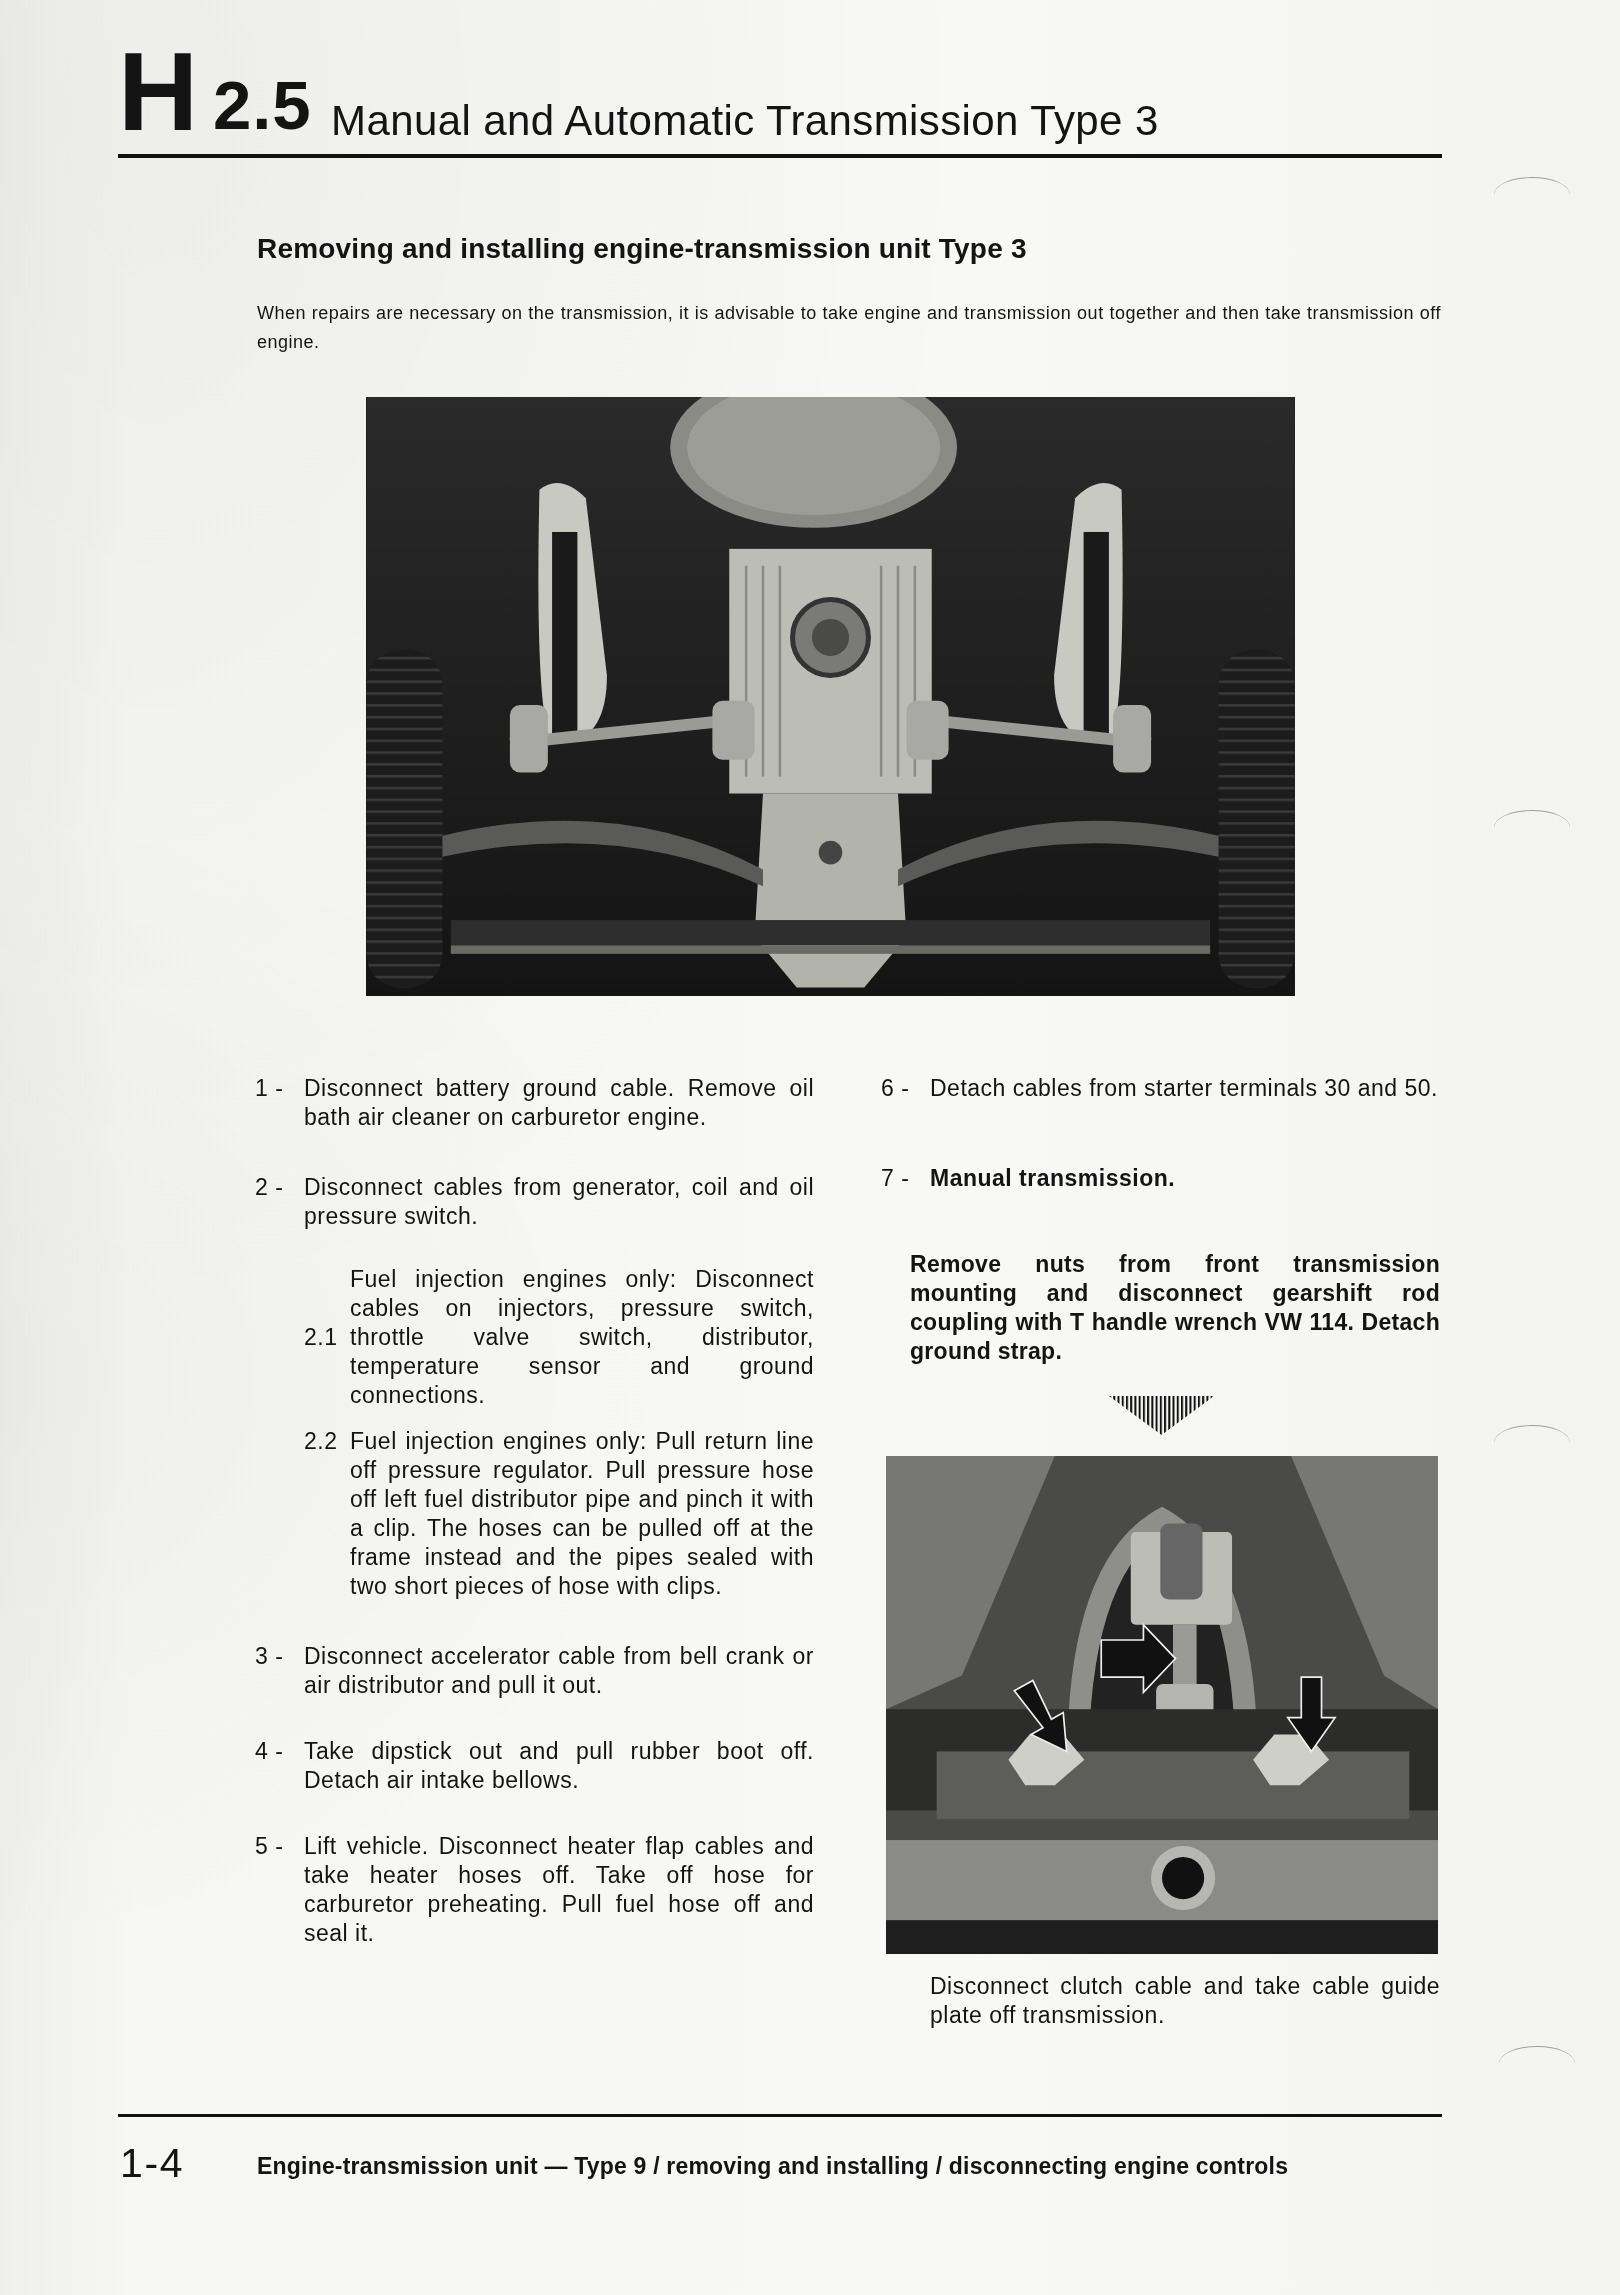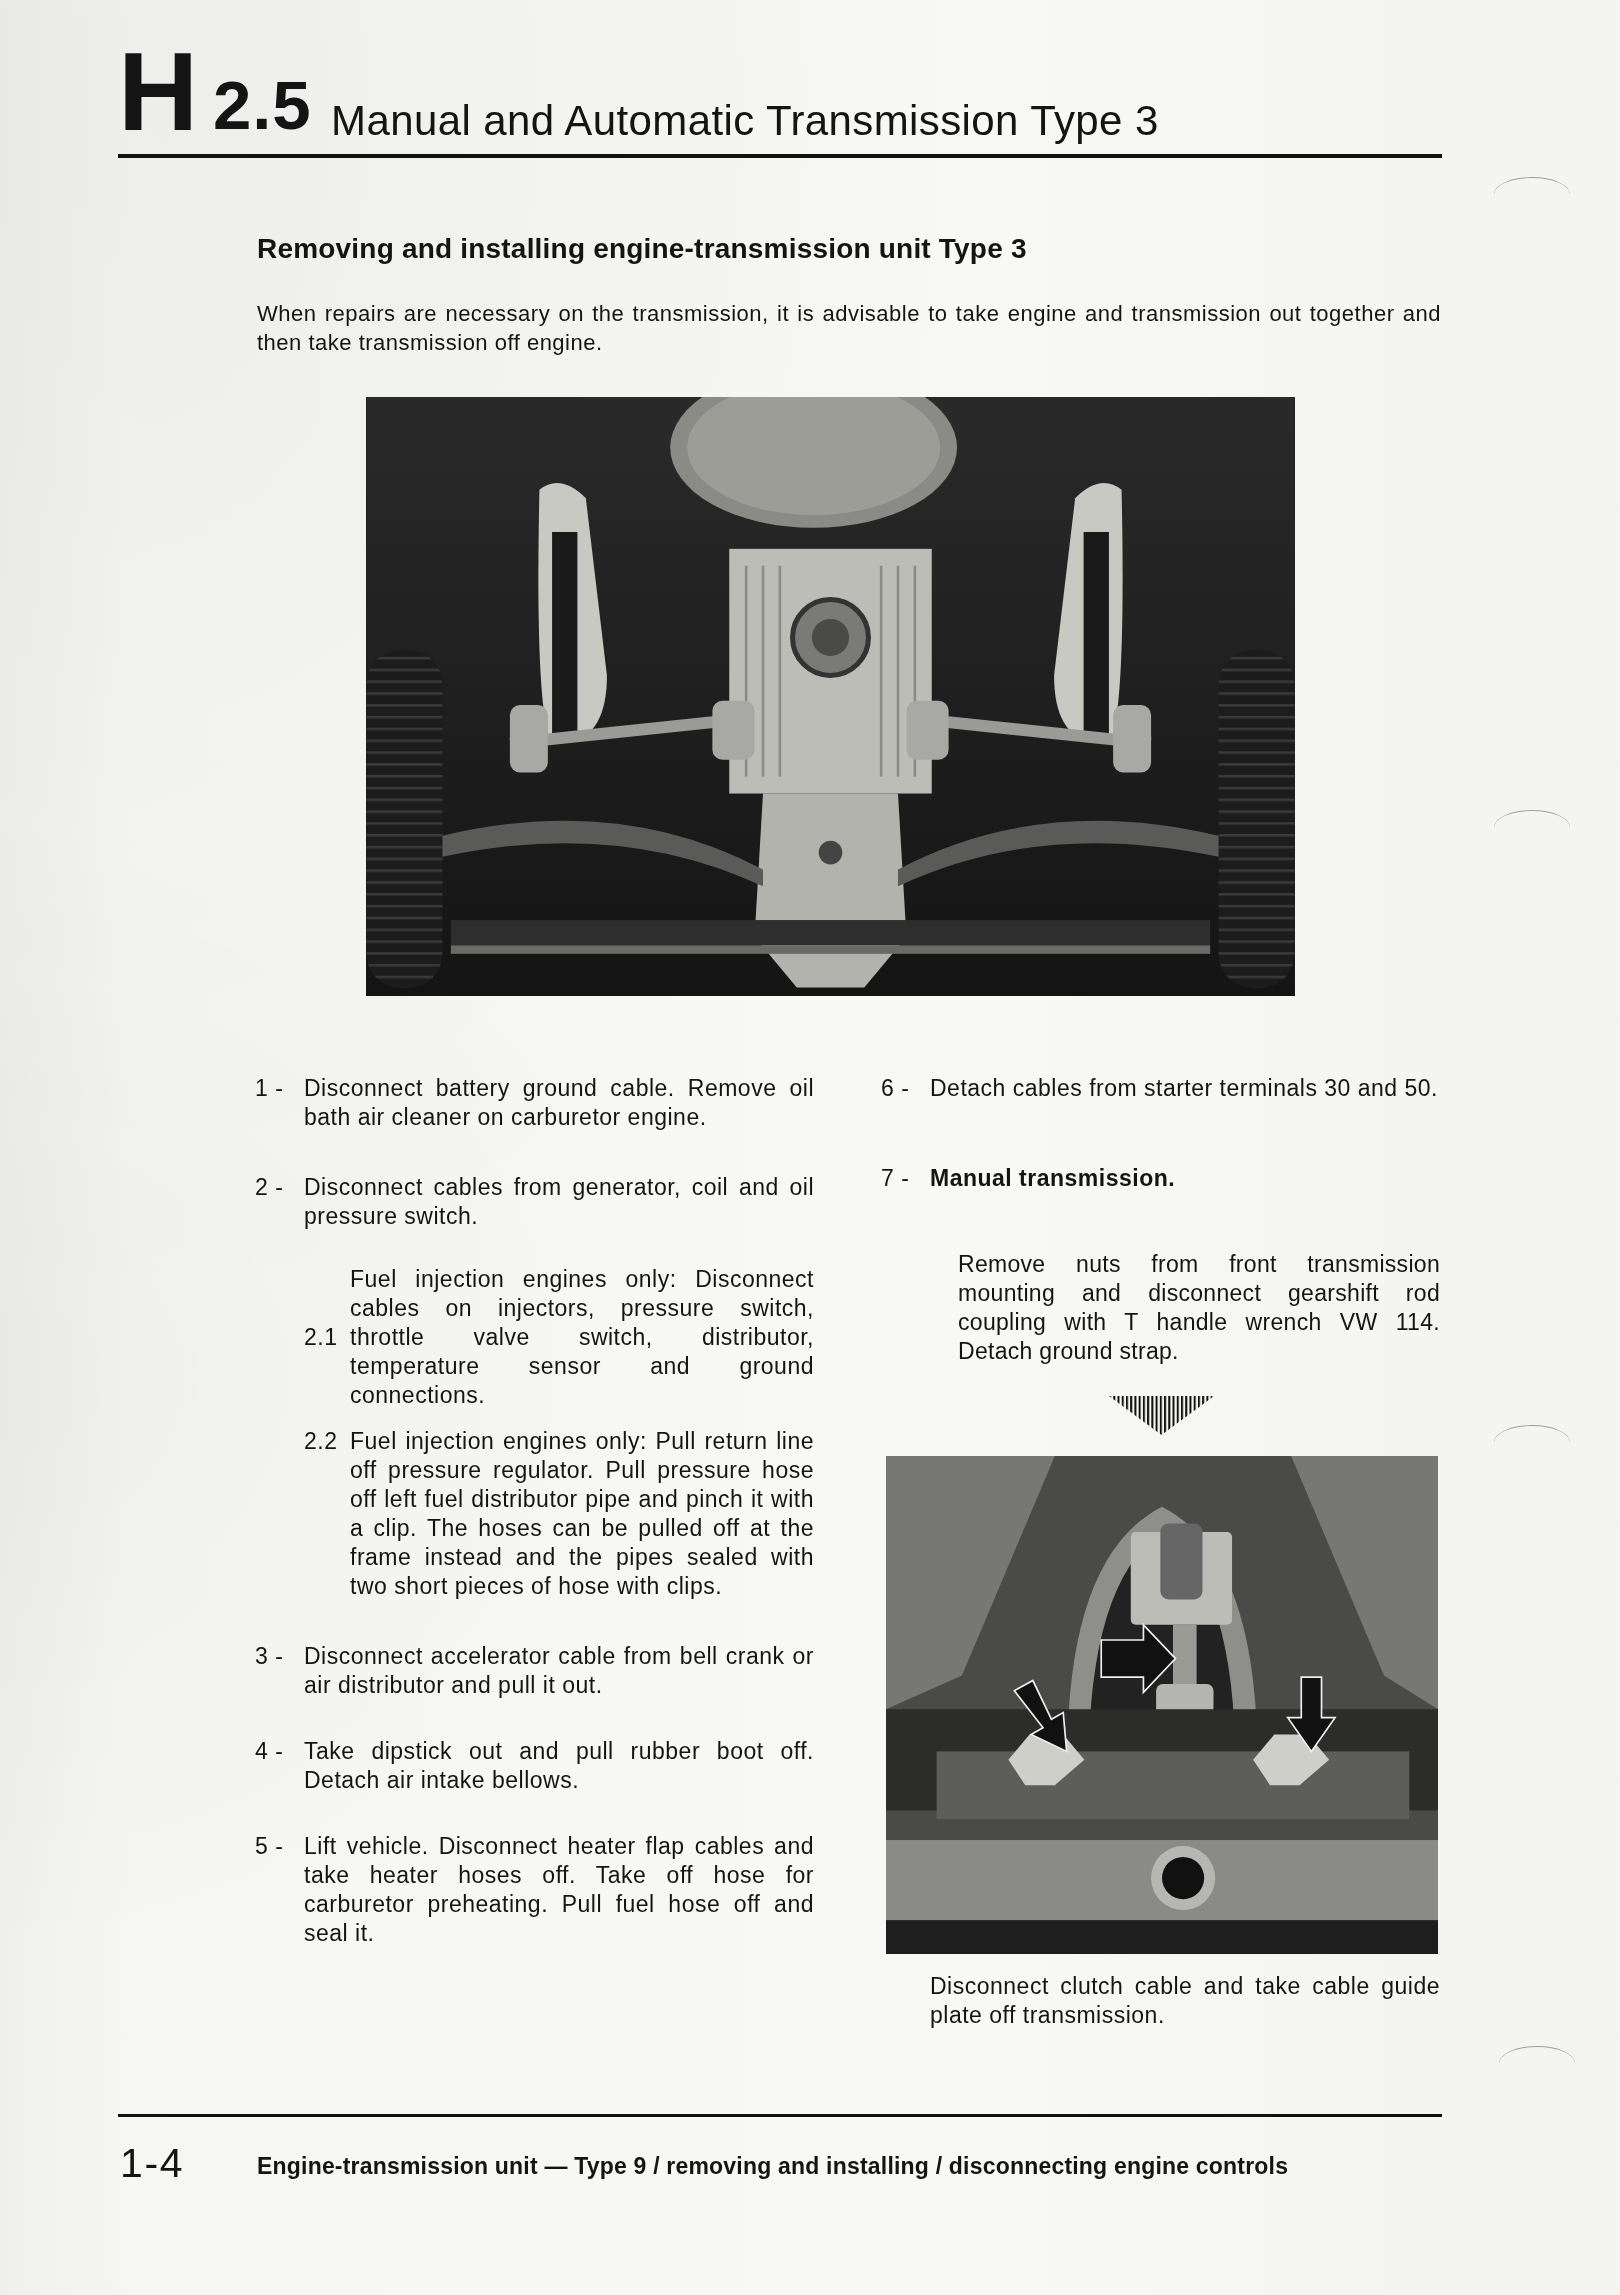--- a/index.html
+++ b/index.html
@@ -19,39 +19,39 @@
   .abs { position: absolute; }
 
   
   .hdr-H { left: 118px; top: 37px; font-size: 111px; font-weight: 700; line-height: 1; letter-spacing: -1.7px; font-family: "Liberation Sans", sans-serif; }
   .hdr-num { left: 213px; top: 71px; font-size: 69px; font-weight: 700; line-height: 1; letter-spacing: 0.8px; font-family: "Liberation Sans", sans-serif; }
   .hdr-title { left: 331px; top: 100px; font-size: 42px; line-height: 1; letter-spacing: 0.4px; }
   .hdr-rule { left: 118px; top: 154px; width: 1324px; height: 4.2px; background: #111; }
 
   
   .sec-title { left: 257px; top: 233px; font-size: 28px; font-weight: 700; letter-spacing: 0.2px; text-align: right; }
-  .intro { left: 257px; top: 299px; width: 1184px; font-size: 22px; line-height: 29px; text-align: justify; letter-spacing: 0.5px; }
+  .intro { left: 257px; top: 299px; width: 1184px; font-size: 18px; line-height: 29px; text-align: justify; letter-spacing: 0.5px; }
 
   
   .photo { background: #1a1a1a; overflow: hidden; }
   .photo-1 { left: 366px; top: 397px; width: 929px; height: 599px; }
   .photo-2 { left: 886px; top: 1456px; width: 552px; height: 498px; }
 
   
   .col-left { left: 255px; top: 1074px; width: 559px; }
   .col-right { left: 881px; top: 1074px; width: 559px; }
   .h-sub { font-size: 23px; font-weight: 700; margin: 0 0 32px 0; }
   .step { display: flex; font-size: 23px; line-height: 29px; letter-spacing: 0.5px; }
   .step .num { width: 49px; flex: none; white-space: pre; }
   .step .txt { flex: 1; text-align: justify; }
   .sub { display: flex; font-size: 23px; line-height: 29px; letter-spacing: 0.5px; margin-left: 49px; }
   .sub .num { width: 46px; flex: none; }
   .sub .txt { flex: 1; text-align: justify; }
   .bold { font-weight: 700; }
-  .para { font-size: 23px; line-height: 29px; letter-spacing: 0.3px; margin-left: 77px; text-align: justify; }
+  .para { font-size: 23px; line-height: 29px; letter-spacing: 0.3px; margin-left: 29px; text-align: justify; font-weight: bold; }
 
   
   .arrow-marker { left: 1109px; top: 1396px; width: 105px; height: 39px; }
 
   
   .ftr-rule { left: 118px; top: 2114px; width: 1324px; height: 3.4px; background: #111; }
   .ftr-page { left: 120px; top: 2143px; font-size: 41px; line-height: 1; letter-spacing: 1.7px; font-family: "Liberation Sans", sans-serif; }
   .ftr-caption { left: 257px; top: 2153px; font-size: 23px; font-weight: 700; letter-spacing: 0.2px; }
 
   .punch-arc { width: 76px; height: 34px; border-top: 1.7px solid #555; border-radius: 50% 50% 0 0; opacity: 0.55; }

